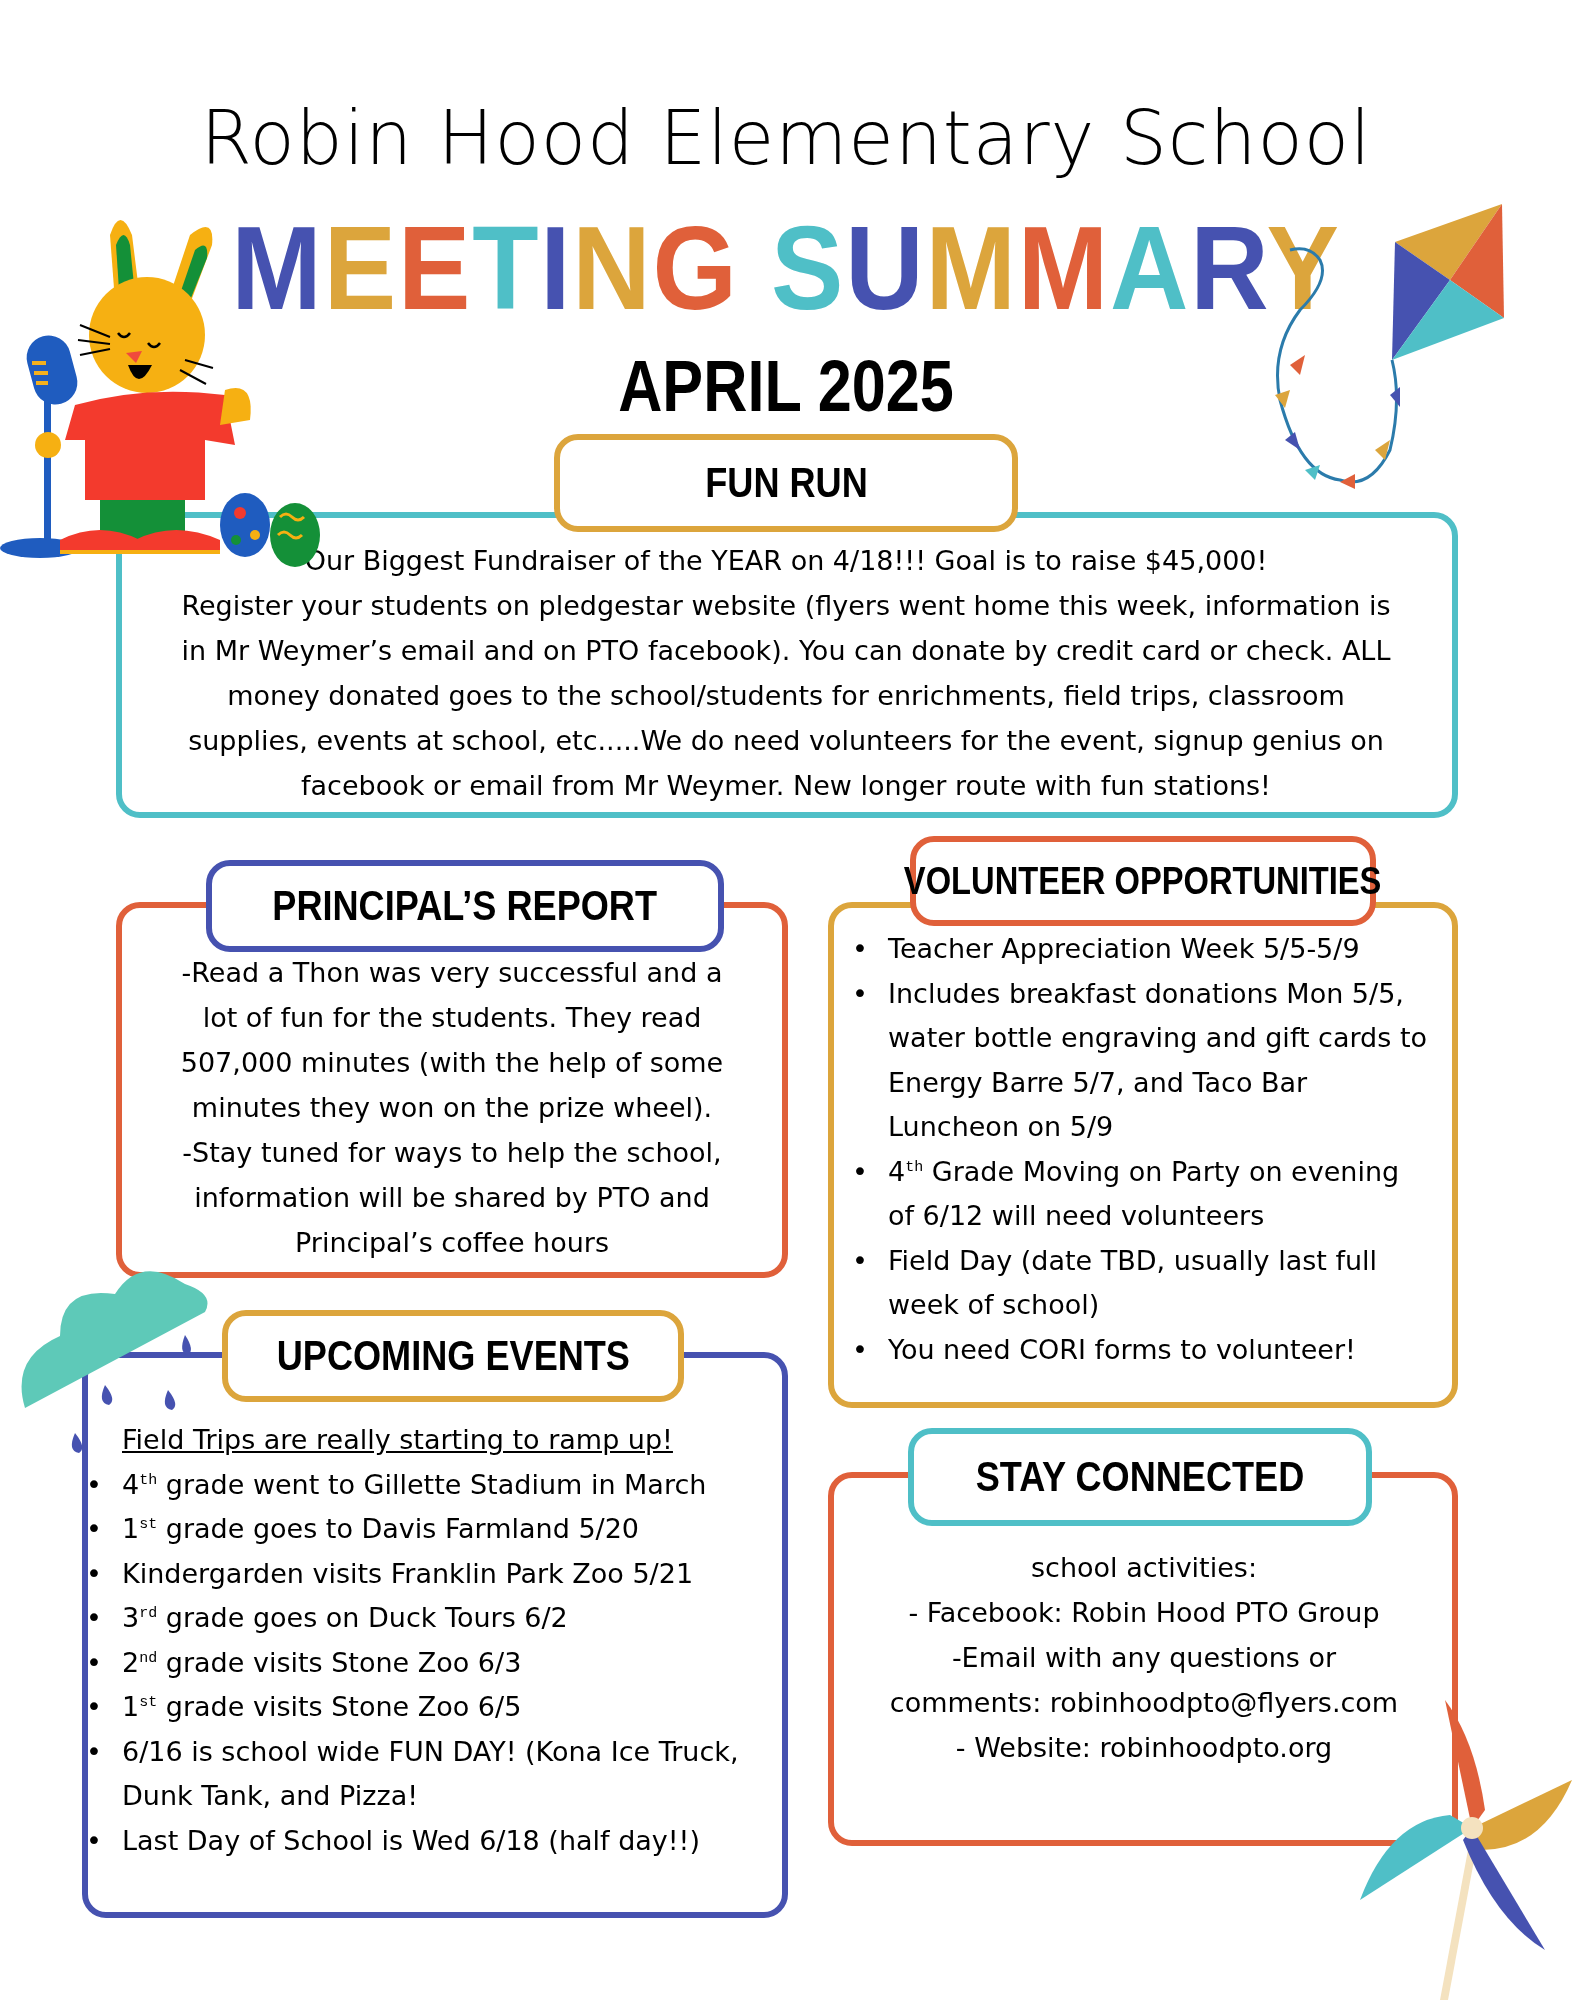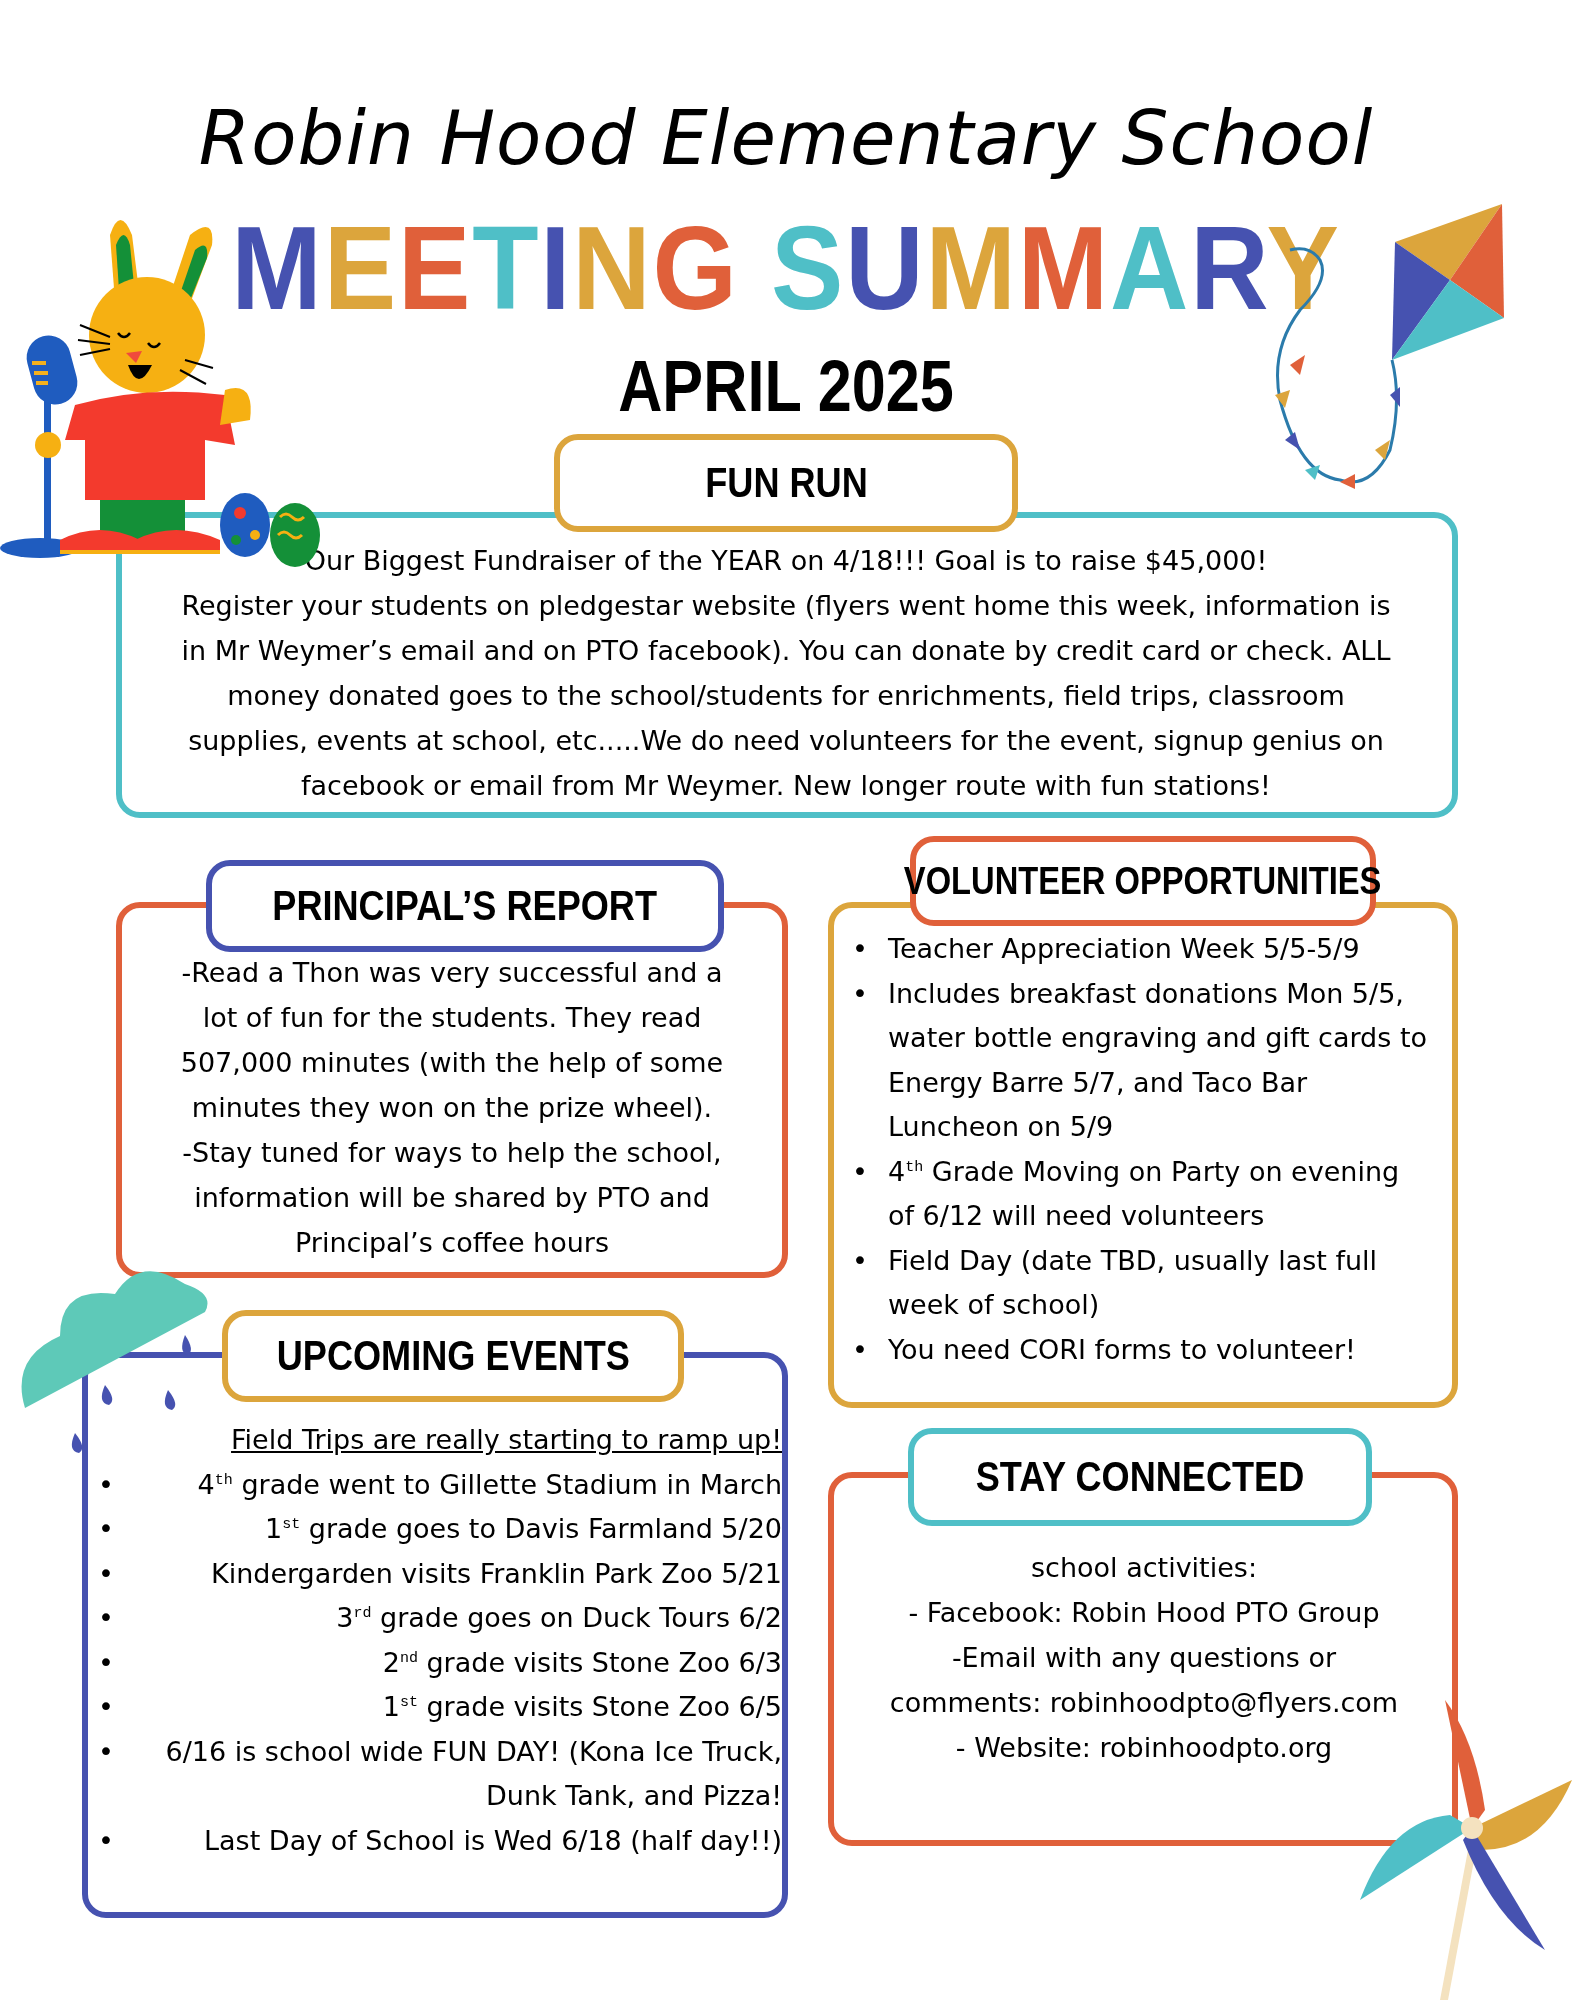--- a/index.html
+++ b/index.html
@@ -1,21 +1,21 @@
 <!DOCTYPE html>
 <html><head>
 <meta charset="utf-8">
 <style>
   html, body { margin:0; padding:0; background:#ffffff; }
   body { width:1572px; height:2000px; position:relative; overflow:hidden;
          font-family:"DejaVu Sans", sans-serif; color:#000; }
   .abs { position:absolute; }
 
   .school-name { left:0; width:1572px; top:95px; text-align:center;
-    font-family:"DejaVu Sans", sans-serif; font-size:74px; font-weight:300; letter-spacing:1px;font-style:italic; }
+    font-family:"DejaVu Sans", sans-serif; font-size:74px; font-weight:300; letter-spacing:1px; }
   .meeting-title { left:0; width:1572px; top:200px; text-align:center;
     font-family:"Liberation Sans", sans-serif; font-weight:900; font-size:118px;
     letter-spacing:2px; transform:scaleX(0.92); }
   .meeting-title span { font-weight:bold; }
   .date-title { left:0; width:1572px; top:345px; text-align:center;
     font-family:"Liberation Sans", sans-serif; font-weight:bold; font-size:72px;
     transform:scaleX(0.85); }
 
   .box { position:absolute; border:6px solid; border-radius:24px; background:#fff; box-sizing:border-box; }
   .tag { position:absolute; border:6px solid; border-radius:24px; background:#fff; box-sizing:border-box;
@@ -125,21 +125,21 @@
   <path d="M185 95 q10 15 3 20 q-10 -2 -3 -20z" fill="#4652b0"></path>
   <path d="M105 145 q12 15 4 20 q-12 -2 -4 -20z" fill="#4652b0"></path>
   <path d="M168 150 q12 15 4 20 q-12 -2 -4 -20z" fill="#4652b0"></path>
   <path d="M75 193 q12 15 4 20 q-12 -2 -4 -20z" fill="#4652b0"></path>
 </svg>
 
 <div class="box" style="left:82px;top:1352px;width:706px;height:566px;border-color:#4652b0;"></div>
 <div class="tag" style="left:222px;top:1310px;width:462px;height:92px;border-color:#dca53c;">
   <span>UPCOMING EVENTS</span>
 </div>
-<div class="abs" style="left:92px;top:1418px;width:690px;text-align:right;">
+<div class="abs" style="left:80px;top:1418px;width:690px;">
   <div class="underline" style="font-size:27px;line-height:44.5px;padding-left:42px;">Field Trips are really starting to ramp up!</div>
   <ul class="list" id="events-list">
       <li><span>4</span><sup>th</sup><span> grade went to Gillette Stadium in March</span></li>
       <li><span>1</span><sup>st</sup><span> grade goes to Davis Farmland 5/20</span></li>
       <li><span>Kindergarden visits Franklin Park Zoo 5/21</span></li>
       <li><span>3</span><sup>rd</sup><span> grade goes on Duck Tours 6/2</span></li>
       <li><span>2</span><sup>nd</sup><span> grade visits Stone Zoo 6/3</span></li>
       <li><span>1</span><sup>st</sup><span> grade visits Stone Zoo 6/5</span></li>
       <li><span>6/16 is school wide FUN DAY! (Kona Ice Truck, Dunk Tank, and Pizza!</span></li>
       <li><span>Last Day of School is Wed 6/18 (half day!!)</span></li>

